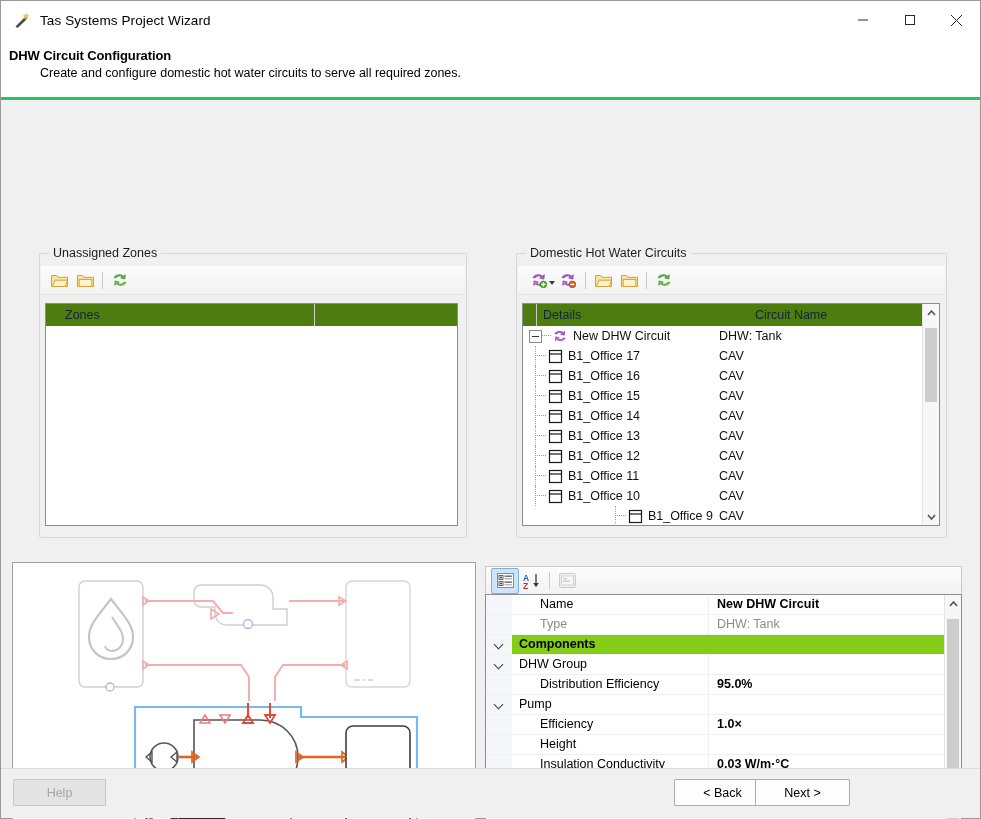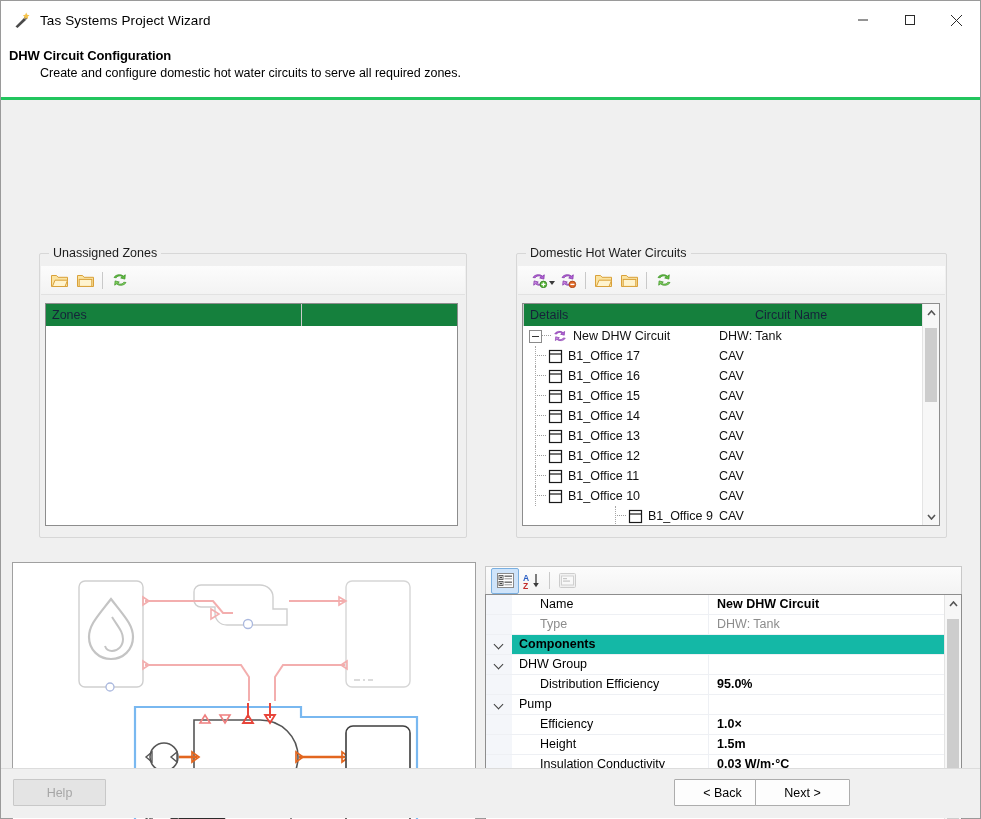--- a/index.html
+++ b/index.html
@@ -130,24 +130,25 @@
     position: absolute;
     background: #ffffff;
     border: 1px solid #8d8d8d;
     box-sizing: border-box;
     overflow: hidden;
   }
   .col-head {
     height: 22px;
     display: flex;
     align-items: center;
-    background: #15803d;
+    background: #4d7c0f;
     font-size: 12.5px;
     color: #16223a;
     position: relative;
+    padding-left: 13px;
   }
   .col-head .ch {
     padding-left: 6px;
     height: 22px;
     line-height: 22px;
     box-sizing: border-box;
   }
   .col-head .ch.divider { border-left: 1px solid #cbcbcb; }
 
   .tree-row {
@@ -250,21 +251,21 @@
     overflow: hidden; white-space: nowrap;
   }
   .pg-val {
     flex: 1 1 auto;
     height: 100%;
     line-height: 19px;
     box-sizing: border-box;
     padding-left: 8px;
     overflow: hidden; white-space: nowrap;
   }
-  .pg-row.category { background: #14b8a6; }
+  .pg-row.category { background: #84cc16; }
   .pg-row.category .pg-name { font-weight: bold; border-right: none; }
   .pg-row.subcat .pg-name { font-weight: normal; }
   .pg-row.subcat { background: #ffffff; }
   .pg-name.indent { padding-left: 28px; }
   .pg-val.bold { font-weight: bold; }
   .pg-val.dim { color: #8c8c8c; }
   .pg-name.dim { color: #8c8c8c; }
   .chev {
     width: 9px; height: 9px;
     position: relative;
@@ -741,21 +742,20 @@
             <div class="pg-val"></div>
           </div>
           <div class="pg-row">
             <div class="pg-gutter"></div>
             <div class="pg-name indent">Efficiency</div>
             <div class="pg-val bold">1.0×</div>
           </div>
           <div class="pg-row">
             <div class="pg-gutter"></div>
             <div class="pg-name indent">Height</div>
-            <div class="pg-val bold">1.5m</div>
           </div>
           <div class="pg-row">
             <div class="pg-gutter"></div>
             <div class="pg-name indent">Insulation Conductivity</div>
             <div class="pg-val bold">0.03 W/m·°C</div>
           </div>
           <div class="pg-row">
             <div class="pg-gutter"></div>
             <div class="pg-name indent">Insulation Thickness</div>
             <div class="pg-val bold">100.0mm</div>

